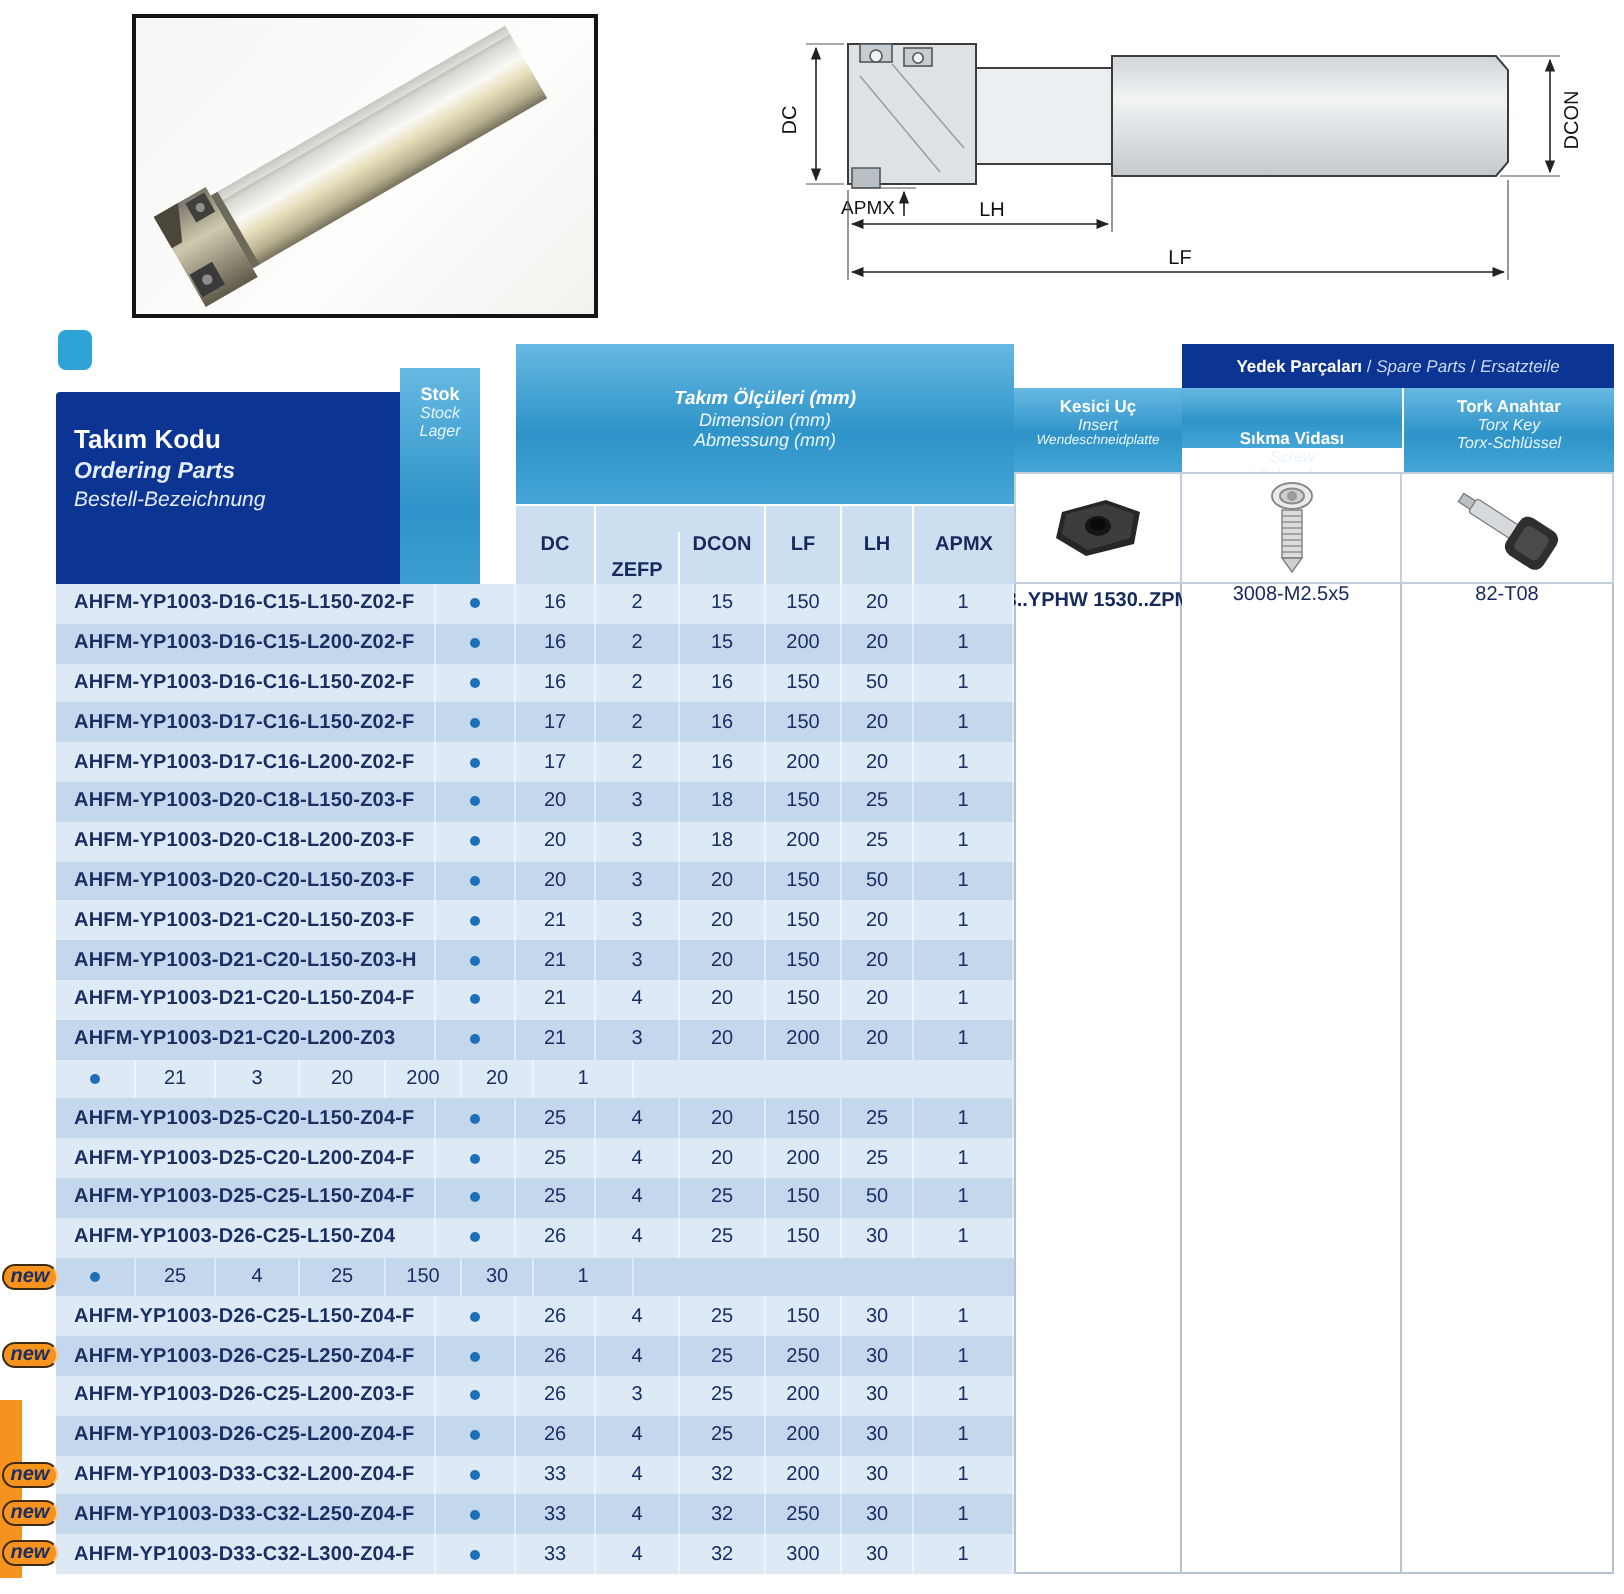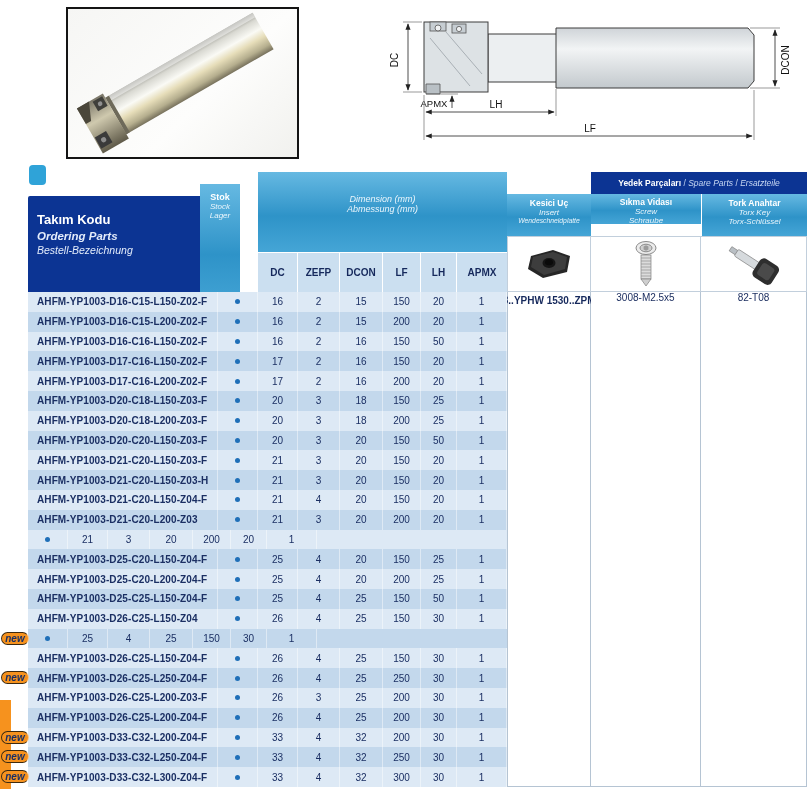--- a/index.html
+++ b/index.html
@@ -60,39 +60,39 @@
   .h-dimlabels {
     left: 230px; top: 80px; width: 249px; height: 40px;
     display: flex; background: #cbdff0; border-top: 1px solid #ffffff;
   }
   .dl {
     display: flex; align-items: center; justify-content: center;
     font-size: 10px; font-weight: 700; color: #16295c;
     border-right: 1px solid #ffffff; height: 100%;
   }
   .dl:last-child { border-right: none; }
-  .w-dc { width: 40px; } .w-zefp { width: 42px; } .w-dcon { width: 43px; }
+  .w-dc { width: 40px; } .w-zefp { width: 42px; margin-top: 13px; } .w-dcon { width: 43px; }
   .w-lf { width: 38px; } .w-lh { width: 36px; } .w-apmx { width: 50px; }
 
   .h-insert { left: 479px; top: 22px; width: 84px; height: 42px; padding-top: 4px; }
   .h-insert .l1 { font-size: 8.5px; font-weight: 700; }
   .h-insert .l2 { font-size: 8px; }
   .h-insert .l3 { font-size: 6.8px; }
 
   .h-spare {
     left: 563px; top: 0; width: 216px; height: 22px;
     background: #0c3493; color: #ffffff;
     display: flex; align-items: center; justify-content: center;
     font-size: 8.5px; white-space: pre;
   }
   .h-spare .b { font-weight: 700; }
   .h-spare .i { font-style: italic; color: #c8d8f3; }
   .h-spare .sep { color: #c8d8f3; }
 
-  .h-screw { left: 563px; top: 22px; width: 110px; height: 30px; padding-top: 3px; }
+  .h-screw { left: 563px; top: 22px; width: 110px; height: 30px; padding-top: 20px; }
   .h-torx  { left: 673px; top: 22px; width: 106px; height: 42px; padding-top: 4px; border-left: 1px solid #ffffff; }
   .h-screw .l1, .h-torx .l1 { font-size: 8.5px; font-weight: 700; }
   .h-screw .l2, .h-screw .l3, .h-torx .l2, .h-torx .l3 { font-size: 8px; }
 
   .icon-cell {
     top: 64px; height: 56px; background: #ffffff;
     border: 1px solid #c2cfdc;
     display: flex; align-items: center; justify-content: center;
   }
   .ic-insert { left: 479px; width: 84px; }
@@ -247,20 +247,21 @@
         <div class="l3">Bestell-Bezeichnung</div>
       </div>
 
       <div class="h-stok hdr-teal">
         <div class="l1">Stok</div>
         <div class="l2">Stock</div>
         <div class="l3">Lager</div>
       </div>
 
       <div class="h-dims hdr-teal">
+        <div class="l1">Takım Ölçüleri (mm)</div>
         <div class="l2">Dimension (mm)</div>
         <div class="l3">Abmessung (mm)</div>
       </div>
 
       <div class="h-dimlabels">
         <div class="dl w-dc">DC</div>
         <div class="dl w-zefp">ZEFP</div>
         <div class="dl w-dcon">DCON</div>
         <div class="dl w-lf">LF</div>
         <div class="dl w-lh">LH</div>

